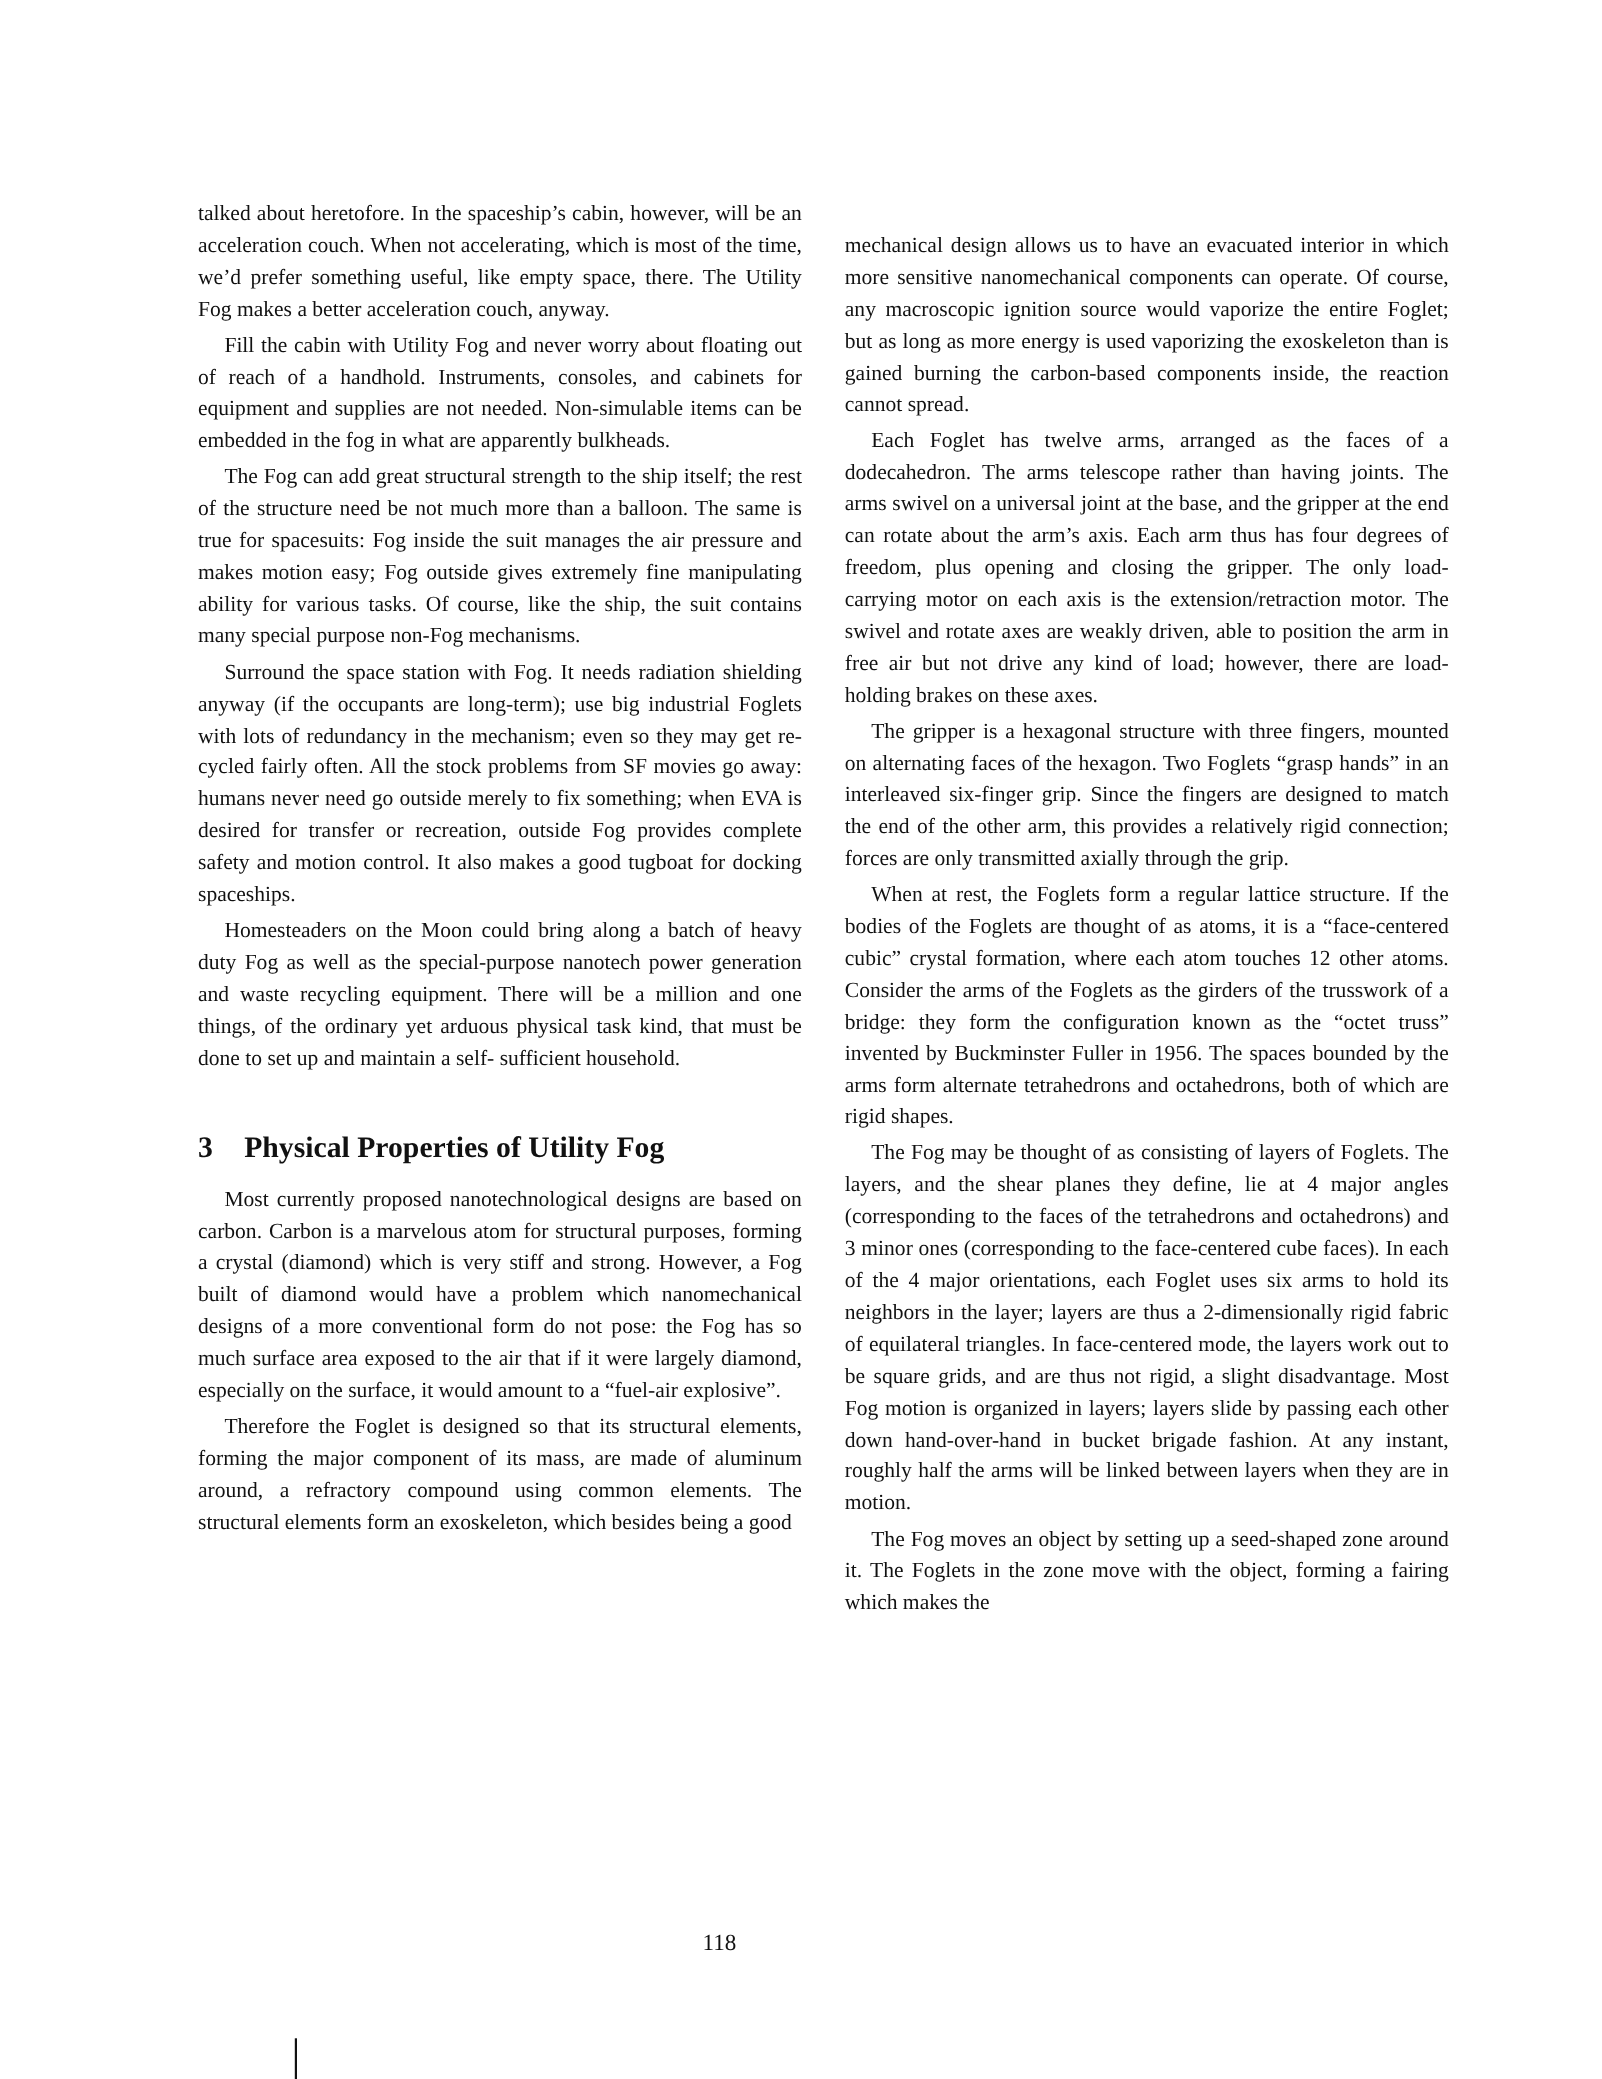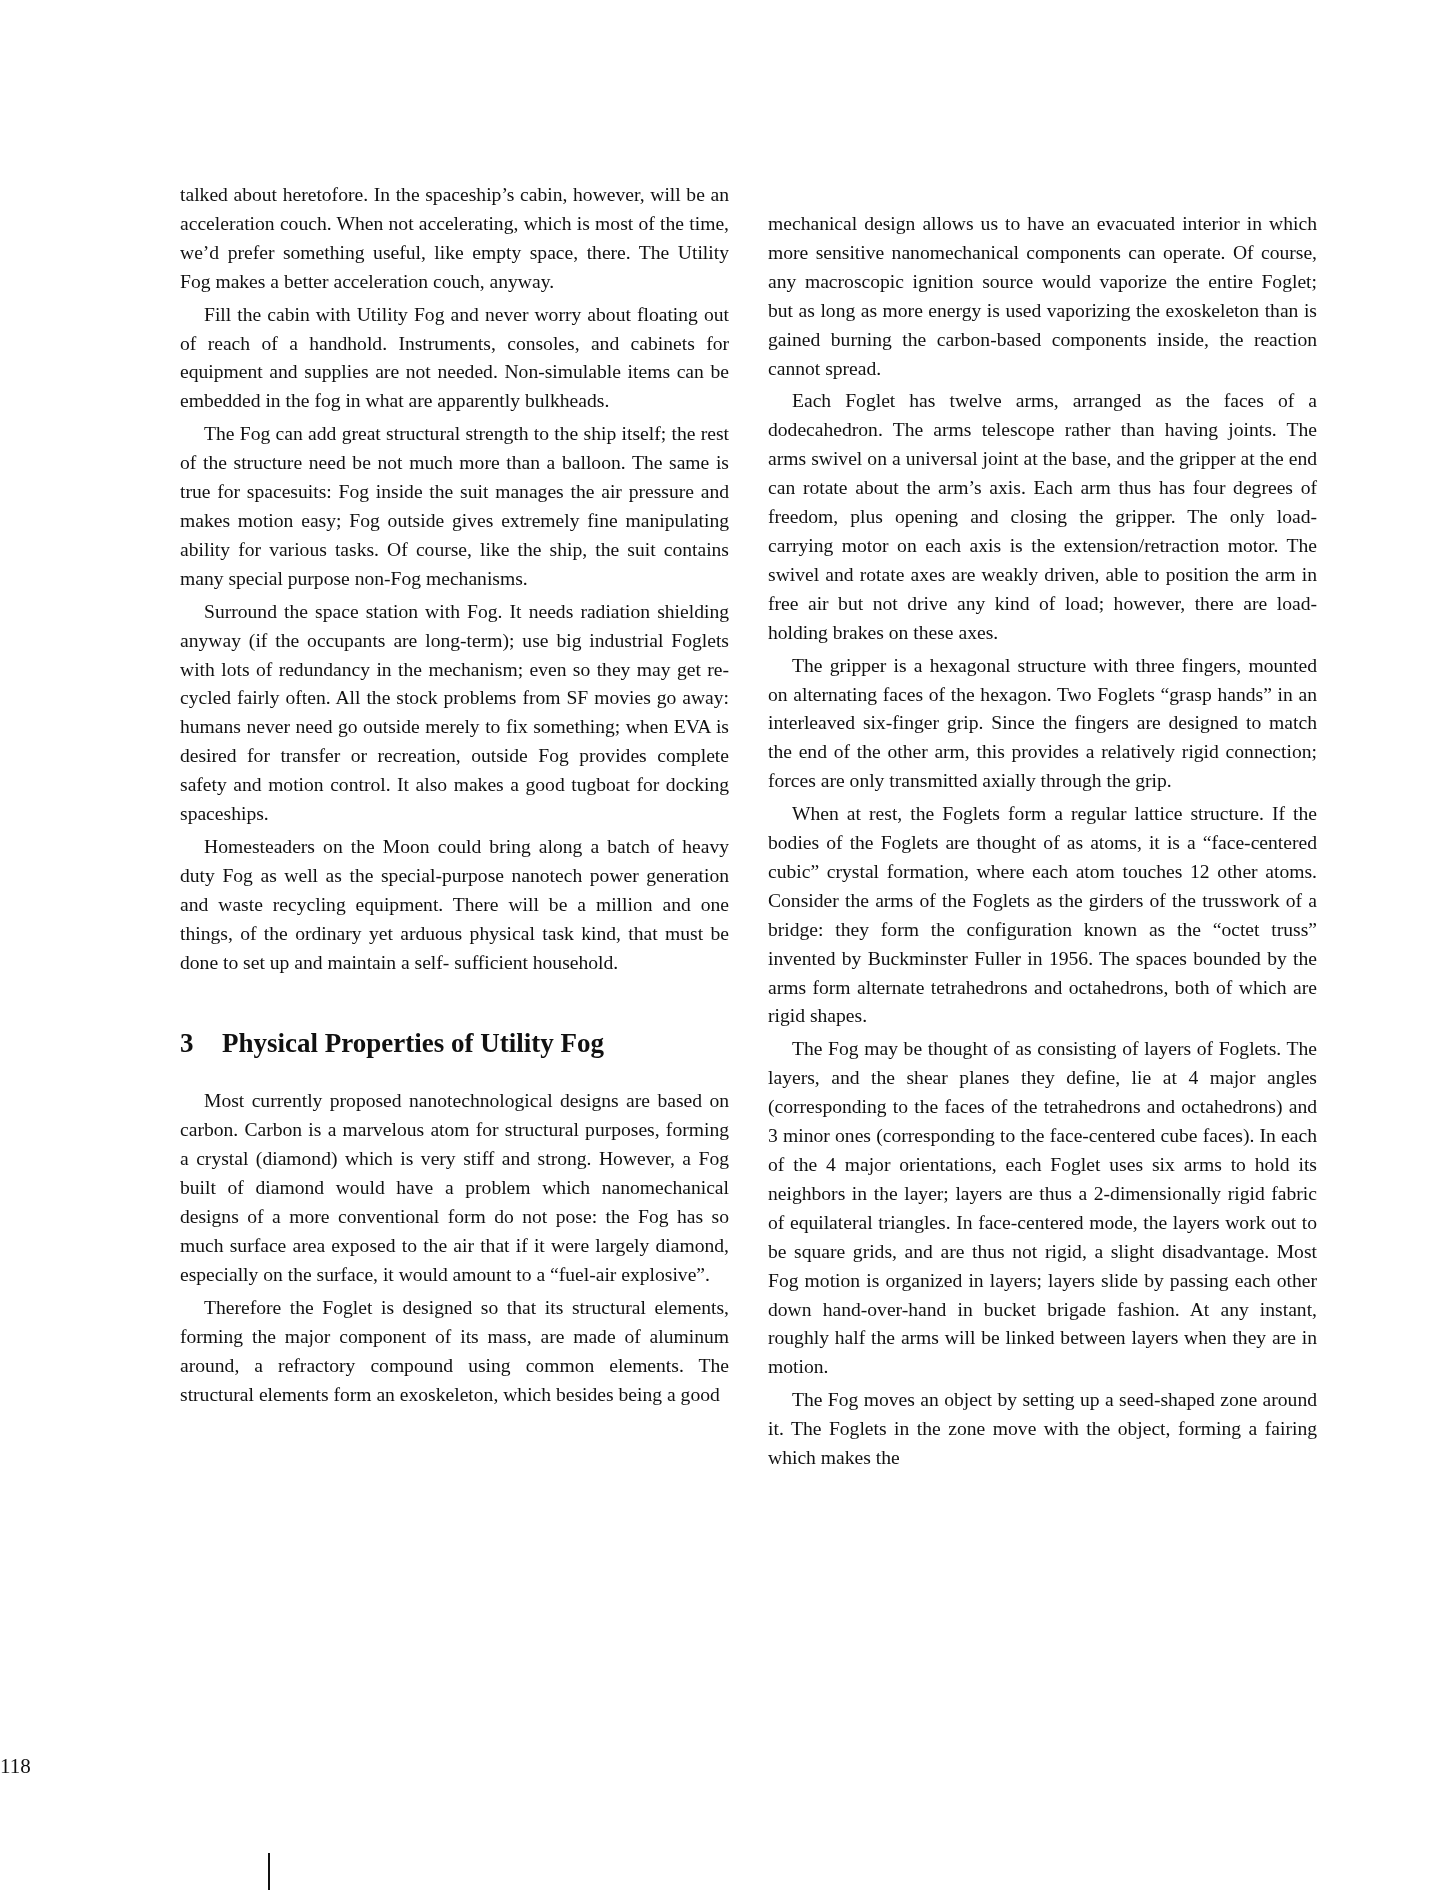--- a/index.html
+++ b/index.html
@@ -11,26 +11,26 @@
   .col {
     position: absolute; top: 181px; width: 549px;
     font-size: 19.6px; line-height: 28.9px;
     text-align: justify; hyphens: manual;
   }
   .col-left { left: 180px; }
   .col-right { left: 768px; top: 210px; }
   .col p { margin: 0 0 4px 0; text-indent: 24px; }
   .col p.cont { text-indent: 0; }
   .section-heading {
-    margin: 50px 0 28px 0; font-size: 27px; font-weight: bold; line-height: 32px;
+    margin: 50px 0 18px 0; font-size: 27px; font-weight: bold; line-height: 32px;
     text-align: left; text-indent: 0;
   }
   .section-heading .num { display: inline-block; width: 42px; }
   .page-number {
-    position: absolute; top: 1754px; left: 0; width: 1308px; text-align: left;
+    position: absolute; top: 1754px; left: 0; width: 1308px; text-align: center;
     font-size: 21px;
   }
   .edge-mark {
     position: absolute; left: 268px; top: 1853px; width: 2px; height: 37px; background: #111;
   }
 </style>
 </head>
 <body>
 
 <div class="col col-left">

